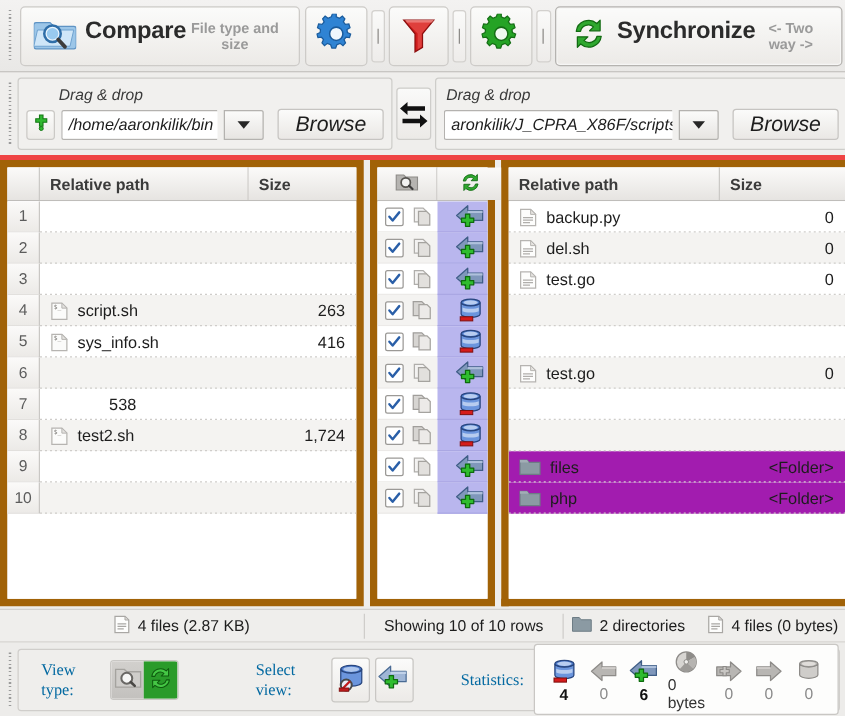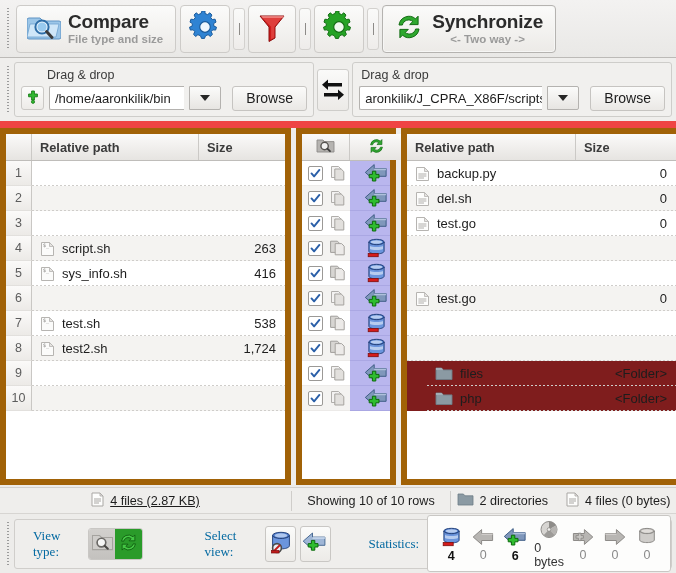--- a/index.html
+++ b/index.html
@@ -34,36 +34,36 @@
     display:flex;align-items:center;gap:7px;
     height:48px;box-sizing:border-box;
     padding:0 10px;margin:0 2px;
     background:linear-gradient(to bottom,#fbfbfa 0%,#eceae7 100%);
     border:1px solid #cdcbc8;border-radius:4px;
     cursor:pointer;
   }
   .tb-btn.plain{padding:0 8px;}
   .tb-btn.big{padding:0 12px 0 10px;}
   .tb-btn.sync{border-color:#b5b3b0;box-shadow:0 0 0 1px #f6f6f5 inset;}
-  .tb-txt{display:flex;flex-direction:column;line-height:1.05;}
+  .tb-txt{display:flex;line-height:1.05;}
   .tb-title{font-size:19px;font-weight:bold;color:#2b2b2b;letter-spacing:-.2px;}
   .tb-sub{font-size:11.5px;color:#9a9a9a;font-weight:bold;margin-top:2px;text-align:center;}
   .tb-sep{
     width:10px;height:40px;margin:0 1px;
     border:1px solid #d3d1ce;border-radius:3px;
     background:linear-gradient(to bottom,#fafaf9,#eeecea);
     display:flex;align-items:center;justify-content:center;
   }
   .tb-sep i{display:block;width:1px;height:12px;background:#8d8b88;}
 
   
   .cfgbar{
     position:absolute;left:0;top:58px;width:676px;height:70px;
-    background:#efeeec;border-bottom:7px solid #ef4444;
-    display:flex;align-items:stretch;box-sizing:border-box;
+    background:#efeeec;border-bottom:4px solid #ef4444;
+    display:flex;align-items:stretch;box-sizing:border-box;font-style:italic;
   }
   .pathbox{
     margin:4px 0;padding:3px 6px 5px 6px;
     border:1px solid #cecdca;border-radius:3px;
     background:#f1f0ee;
     display:flex;flex-direction:column;justify-content:center;
     box-sizing:border-box;
   }
   .dd-label{font-size:12.5px;color:#3a3a3a;margin:1px 0 4px 26px;}
   .dd-label.r{margin-left:2px;}
@@ -85,21 +85,21 @@
     width:32px;height:24px;box-sizing:border-box;flex:0 0 32px;
     border:1px solid #b4b2af;border-radius:0 2px 2px 0;
     background:linear-gradient(to bottom,#fbfbfa,#e7e5e2);
     display:flex;align-items:center;justify-content:center;cursor:pointer;
   }
   .caret{width:0;height:0;border-left:5px solid transparent;border-right:5px solid transparent;border-top:6px solid #262626;}
   .browse{
     height:25px;box-sizing:border-box;padding:0 13px;margin-left:6px;
     border:1px solid #c6c4c1;border-radius:3px;
     background:linear-gradient(to bottom,#fbfbfa,#eae8e5);
-    display:flex;align-items:center;font-size:14px;color:#1d1d1d;cursor:pointer;
+    display:flex;align-items:center;font-size:17px;color:#1d1d1d;cursor:pointer;
   }
   .swapbtn{
     width:36px;height:40px;align-self:center;margin:0 3px;
     border:1px solid #cecdca;border-radius:3px;
     background:linear-gradient(to bottom,#fafaf9,#eceae7);
     display:flex;align-items:center;justify-content:center;cursor:pointer;
   }
 
   
   .grids{position:absolute;left:0;top:128px;width:676px;height:357px;display:flex;background:#efeeec;}
@@ -118,21 +118,21 @@
     border-right:1px solid #cbc9c6;box-sizing:border-box;padding-left:8px;
     background:linear-gradient(to bottom,#fbfaf9,#e6e4e1);
   }
   .hcell.num{width:26px;flex:0 0 26px;padding:0;}
   .hcell.icn{justify-content:center;padding:0;}
   .rowarea{flex:1;position:relative;background:#fff;overflow:hidden;}
 
   .row{height:25px;display:flex;align-items:center;box-sizing:border-box;}
   .row.odd{background:#fff;}
   .row.even{background:#f4f3f1;}
-  .row.folder{background:#7f1d1d;padding-left:20px;}
+  .row.folder{background:#a21caf;}
   .rownum{
     width:26px;flex:0 0 26px;height:100%;box-sizing:border-box;
     display:flex;align-items:center;justify-content:center;
     font-size:12.5px;color:#5c5c5c;
     background:linear-gradient(to bottom,#fbfaf9,#eceae7);
     border-right:1px solid #c9c7c4;border-bottom:1px solid #e2e0dd;
   }
   .rowbody{flex:1;height:100%;display:flex;align-items:center;min-width:0;
     background-image:linear-gradient(to right,#cfcdca 50%,transparent 50%);
     background-size:4px 1px;background-repeat:repeat-x;background-position:0 100%;
@@ -385,30 +385,20 @@
             <div class="rowbody">
               <div class="fname">
                 <span></span>
               </div>
               <div class="fsize"></div>
             </div>
           </div>
           <div class="row odd">
             <div class="rownum">7</div>
             <div class="rowbody">
-              <div class="fname">
-                <span style="display: inline-flex; align-items: center;">
-                  <svg width="15" height="16" viewBox="0 0 15 16">
-        <path d="M1.5 1.5 h8 l4 4 v9 h-12z" fill="#fbfbfa" stroke="#b6b4b1" stroke-width="1"></path>
-        <path d="M9.5 1.5 v4 h4z" fill="#e6e4e1" stroke="#b6b4b1" stroke-width=".8"></path>
-        <text x="3" y="6.2" font-size="5" fill="#7a7875" font-family="monospace">$_</text>
-      </svg>
-                </span>
-                <span>test.sh</span>
-              </div>
               <div class="fsize">538</div>
             </div>
           </div>
           <div class="row even">
             <div class="rownum">8</div>
             <div class="rowbody">
               <div class="fname">
                 <span style="display: inline-flex; align-items: center;">
                   <svg width="15" height="16" viewBox="0 0 15 16">
         <path d="M1.5 1.5 h8 l4 4 v9 h-12z" fill="#fbfbfa" stroke="#b6b4b1" stroke-width="1"></path>
@@ -854,21 +844,21 @@
                 <span>php</span>
               </div>
               <div class="fsize wide">&lt;Folder&gt;</div>
             </div>
           </div>
         </div>
     </div>
   </div>
 
   <div class="statusbar">
-    <div class="sseg" style="width:291px;text-decoration:underline;">
+    <div class="sseg" style="width:291px;">
       <span>
         <svg width="13" height="15" viewBox="0 0 13 15">
           <path d="M1 1 h8 l3 3 v10 h-11z" fill="#fdfdfc" stroke="#a9a7a4" stroke-width="1"></path>
           <path d="M9 1 v3 h3z" fill="#e4e2df" stroke="#a9a7a4" stroke-width=".8"></path>
           <g stroke="#a9a7a4" stroke-width="1">
               <line x1="3" y1="7" x2="10" y2="7"></line>
               <line x1="3" y1="9" x2="10" y2="9"></line>
               <line x1="3" y1="11" x2="8" y2="11"></line>
             </g>
         </svg>

